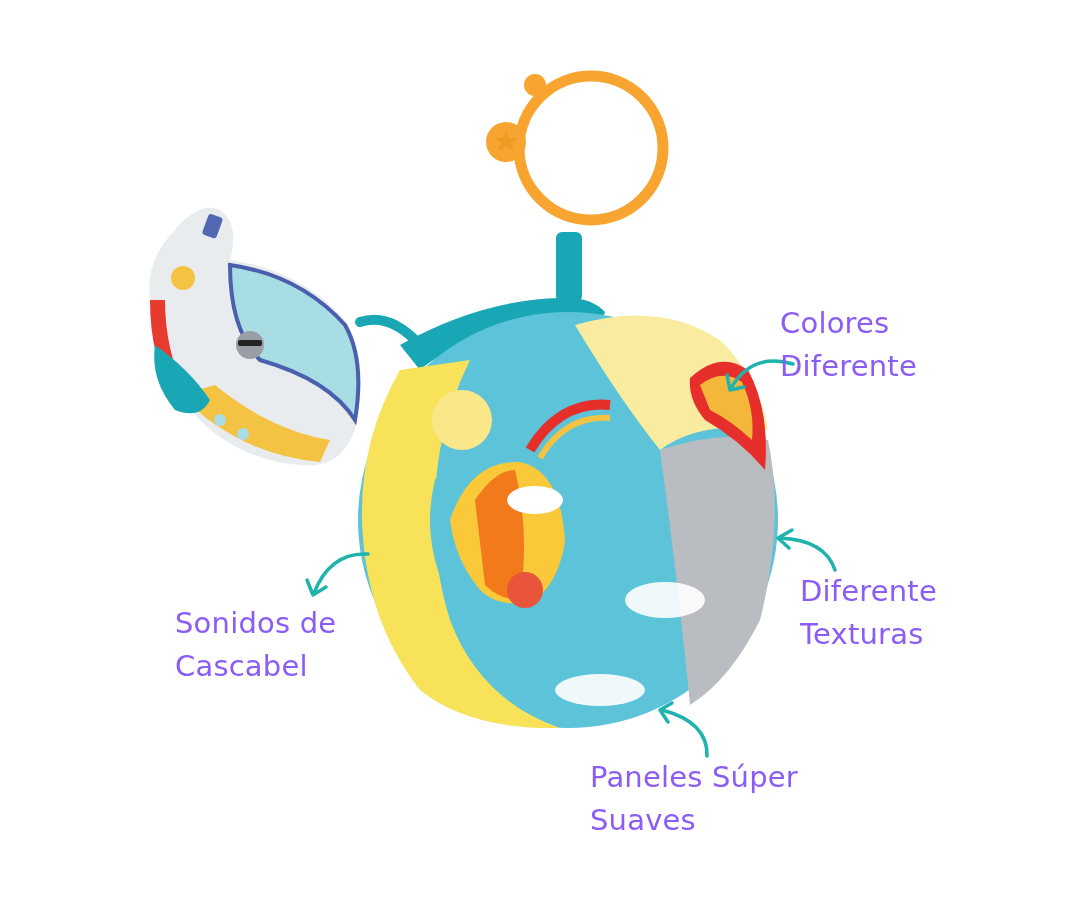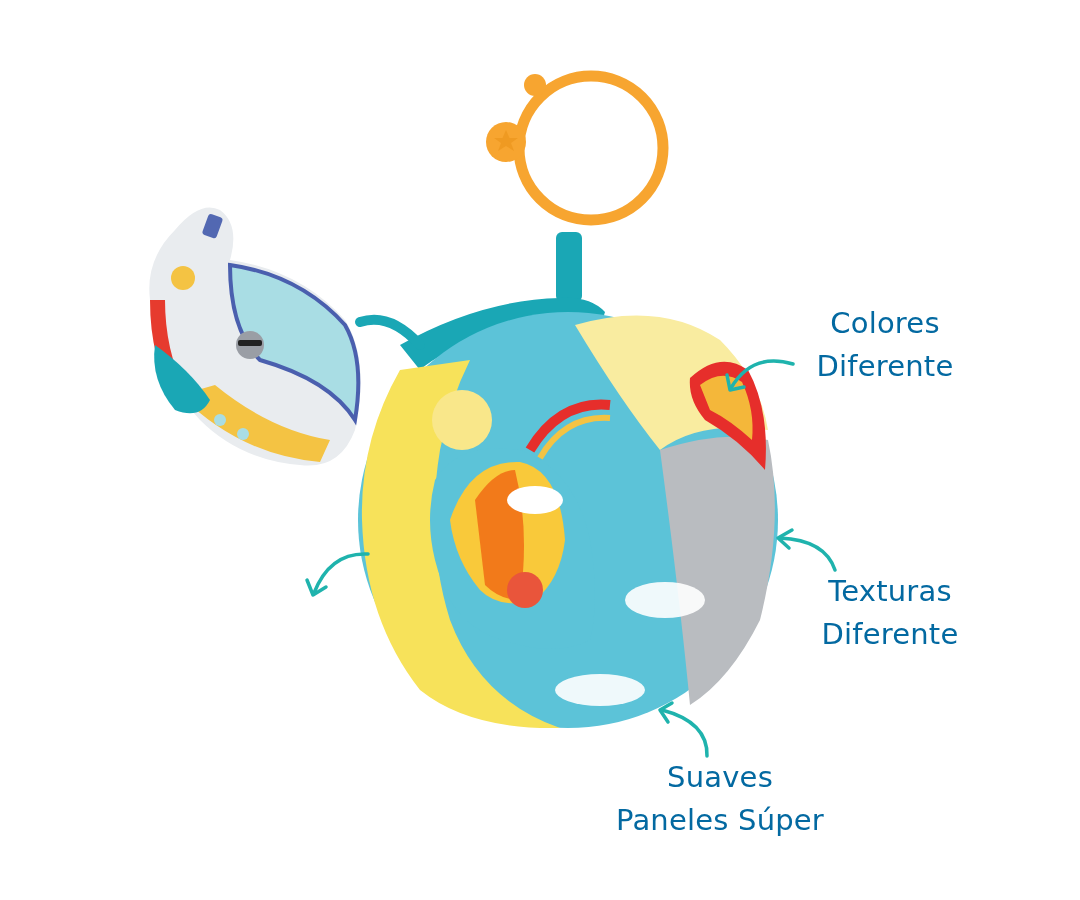--- a/index.html
+++ b/index.html
@@ -1,19 +1,19 @@
 <!DOCTYPE html>
 <html><head>
   <meta charset="utf-8">
   <style>
     html, body { margin: 0; padding: 0; background: #ffffff; }
     body { width: 1080px; height: 900px; position: relative; overflow: hidden; font-family: "DejaVu Sans", sans-serif; }
     .canvas { position: absolute; left: 0; top: 0; width: 1080px; height: 900px; }
     svg.art { position: absolute; left: 0; top: 0; }
-    .label { position: absolute; text-align: center; color: #0369a1; font-size: 29px; line-height: 43px; letter-spacing: 0.2px; }
+    .label { position: absolute; color: #8b5cf6; font-size: 29px; line-height: 43px; letter-spacing: 0.2px; }
     .label span { display: block; white-space: nowrap; }
     #lbl-colores { left: 780px; top: 302px; width: 210px; }
     #lbl-texturas { left: 800px; top: 570px; width: 180px; }
     #lbl-sonidos { left: 175px; top: 602px; width: 210px; }
     #lbl-paneles { left: 590px; top: 756px; width: 260px; }
   </style>
 </head>
 <body>
 
 <div class="canvas">
@@ -95,23 +95,27 @@
       </g>
     </g>
   </svg>
 
   <div class="label" id="lbl-colores">
     <span>Colores</span>
     <span>Diferente</span>
   </div>
 
   <div class="label" id="lbl-texturas">
+    <span>Diferente</span>
     <span>Texturas</span>
-    <span>Diferente</span>
   </div>
 
+  <div class="label" id="lbl-sonidos">
+    <span>Sonidos de</span>
+    <span>Cascabel</span>
+  </div>
 
   <div class="label" id="lbl-paneles">
+    <span>Paneles Súper</span>
     <span>Suaves</span>
-    <span>Paneles Súper</span>
   </div>
 
 </div>
 
 </body></html>

